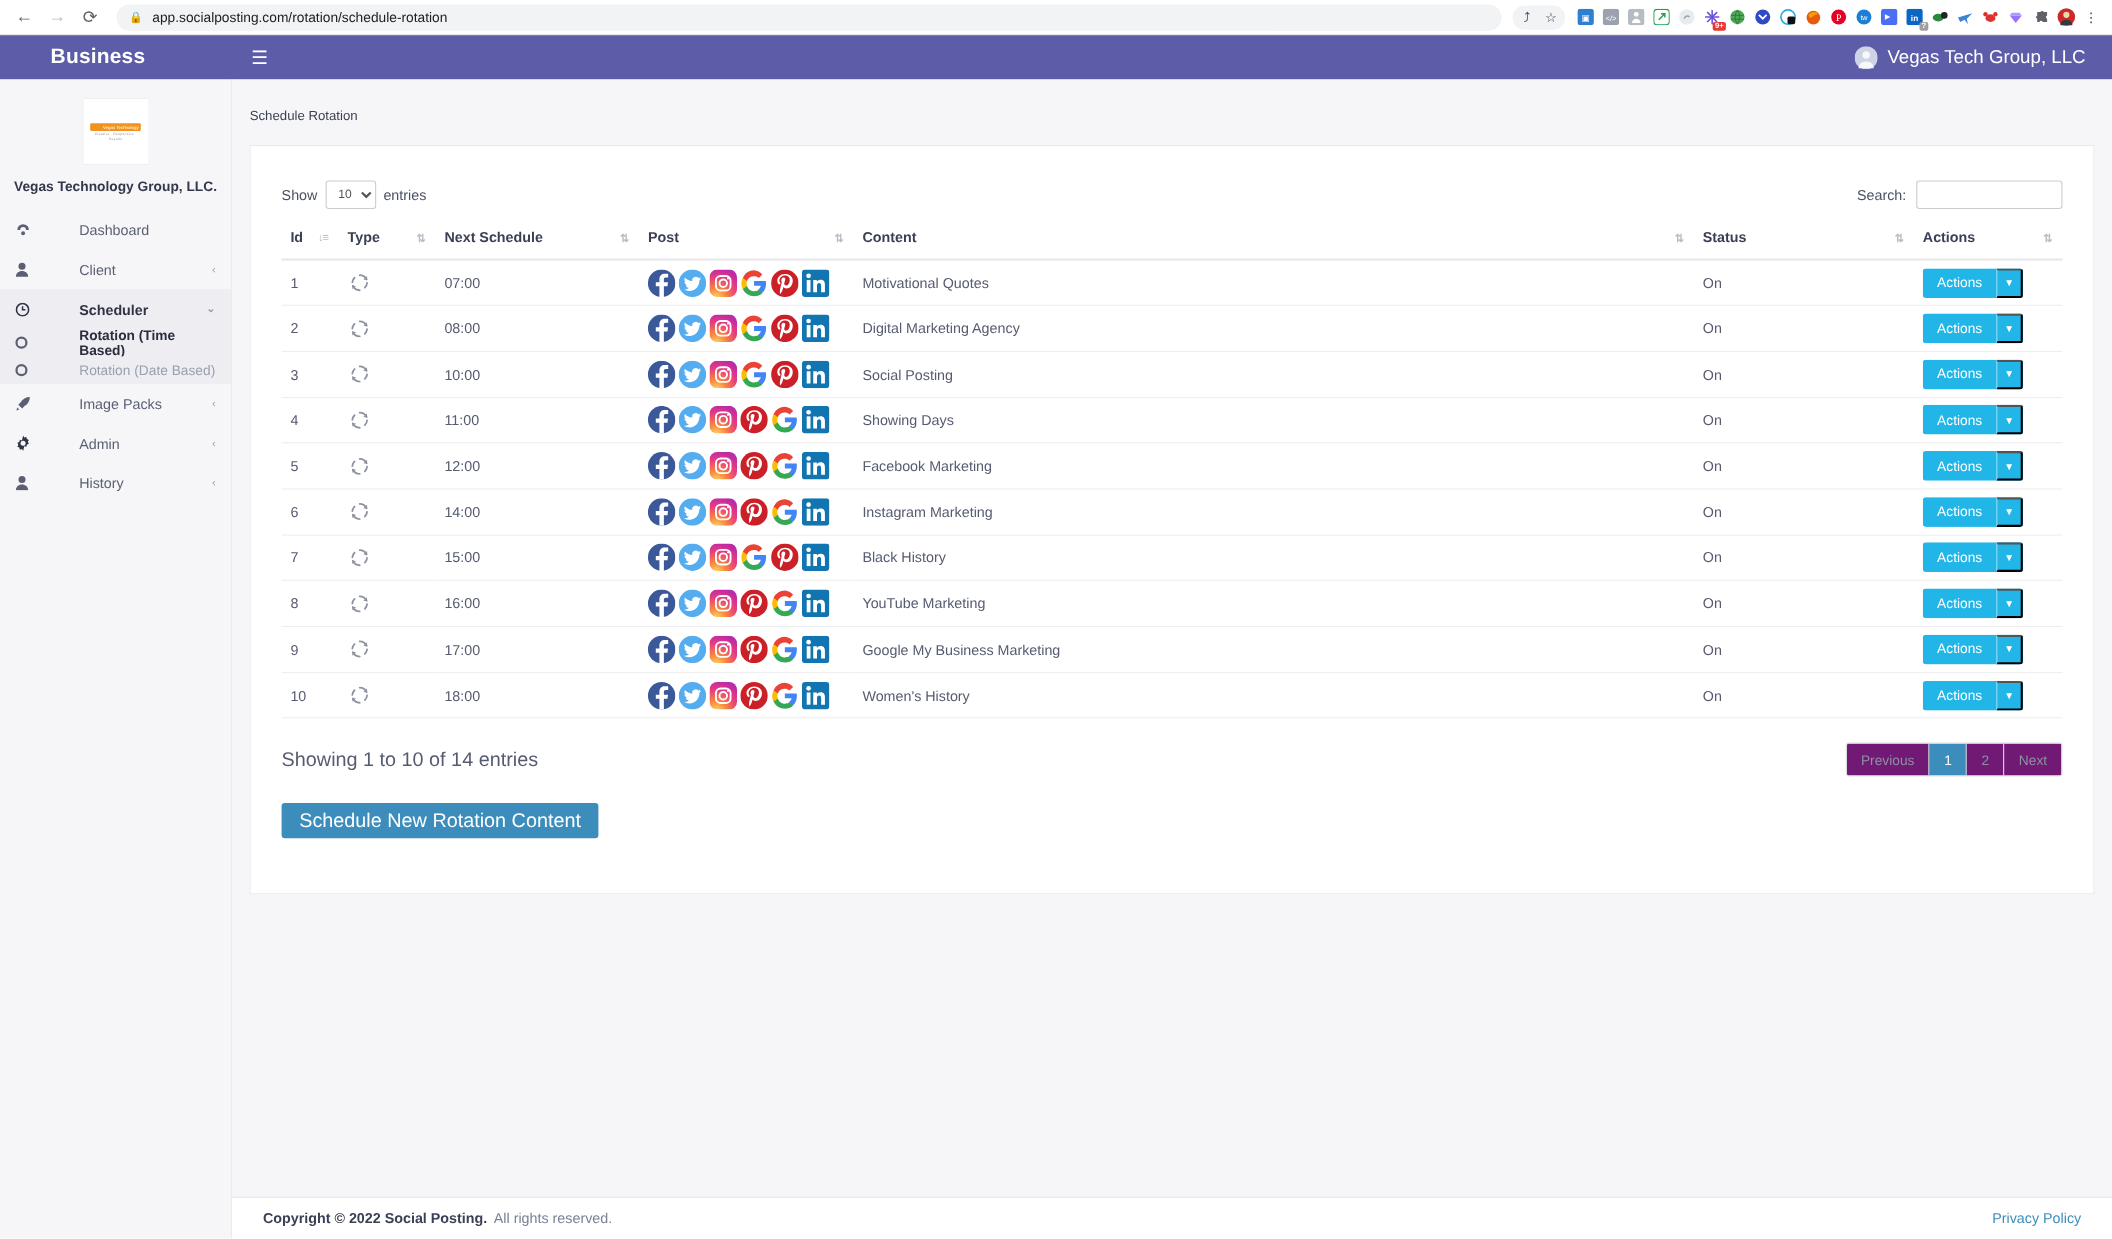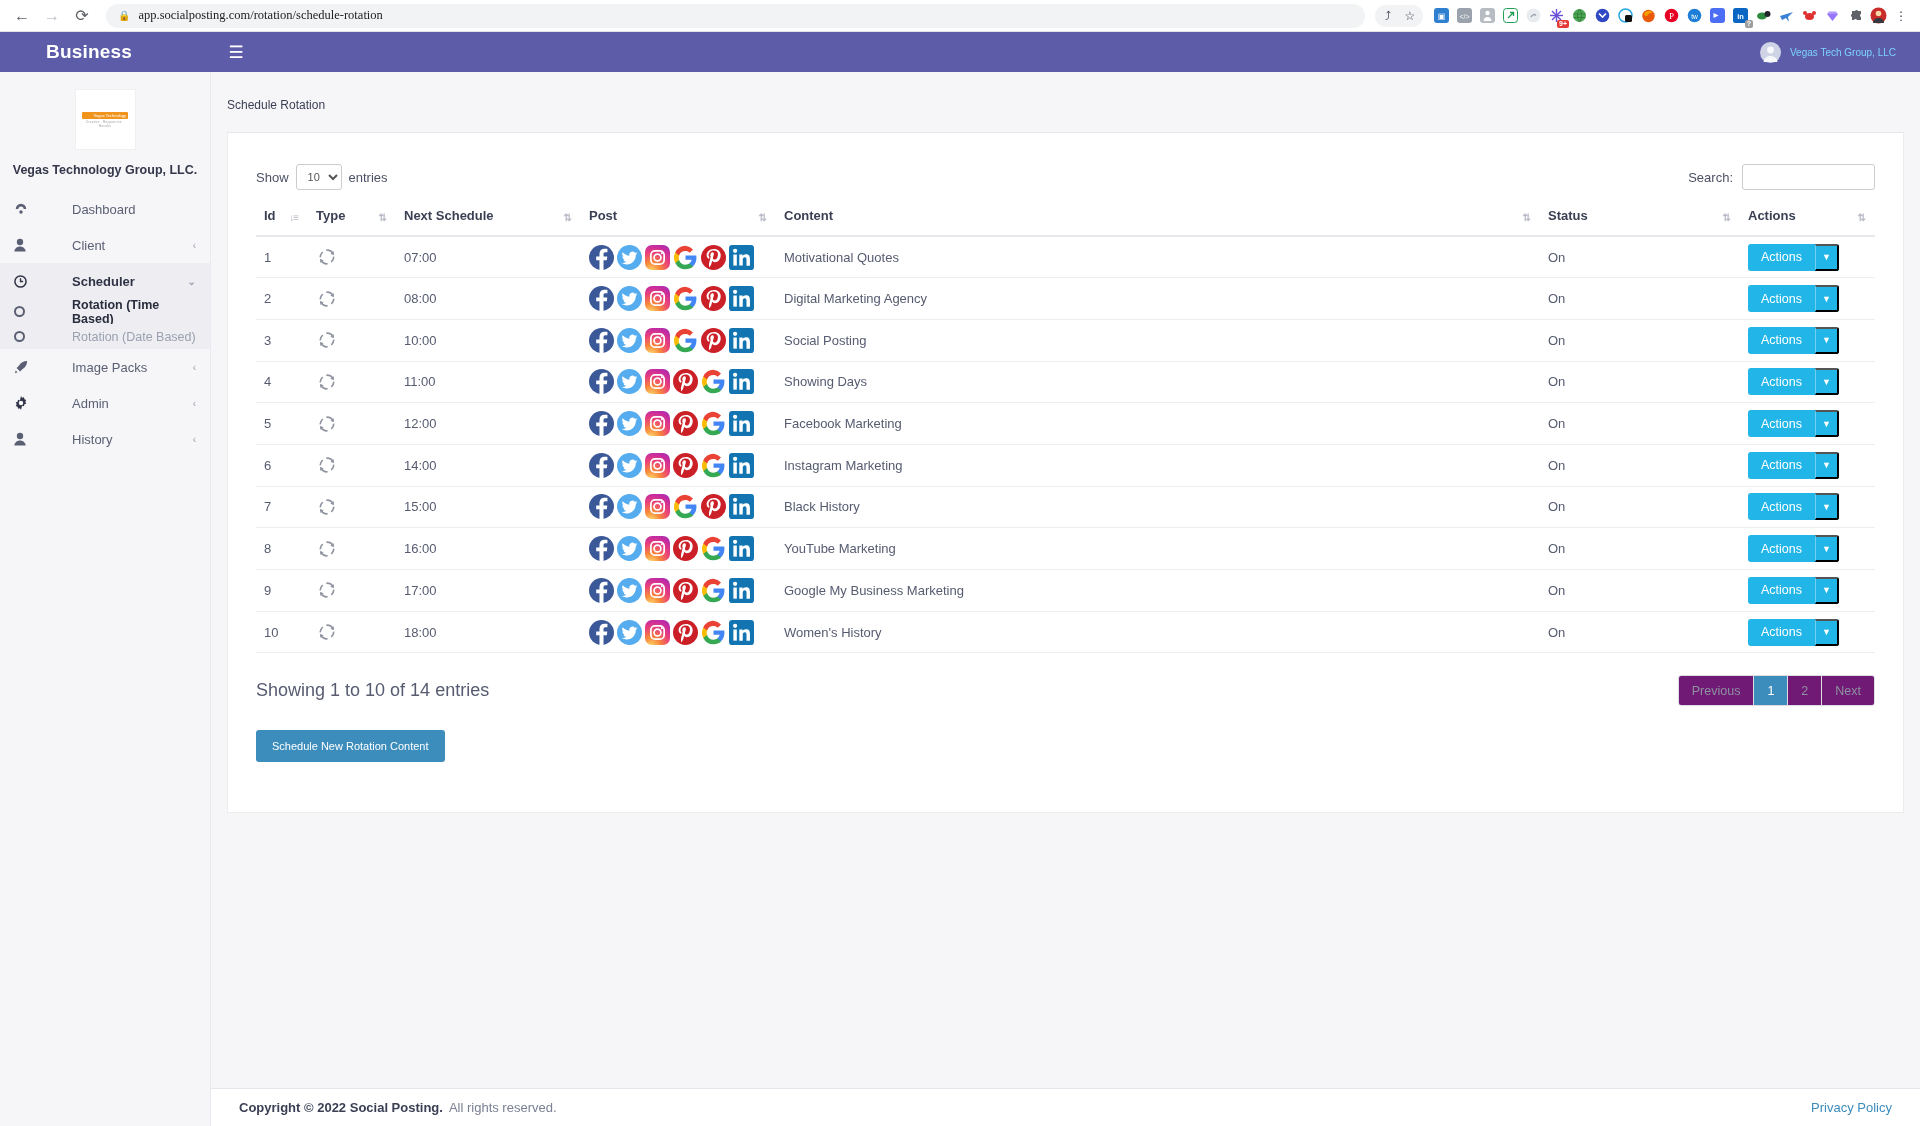--- a/index.html
+++ b/index.html
@@ -21,21 +21,21 @@
   .nav-btn{
     width:28px;height:28px;display:flex;align-items:center;justify-content:center;
     color:#5f6368;font-size:16px;flex:none;border-radius:50%;
   }
   .nav-btn.disabled{color:#bdc1c6;}
   #omnibox{
     flex:1; height:24px; background:#f1f3f4; border-radius:12px;
     display:flex;align-items:center;padding:0 12px;margin:0 8px;min-width:0;
   }
   #omnibox .lock{font-size:10px;color:#5f6368;margin-right:8px;}
-  #url-text{font-size:12.5px;color:#202124;white-space:nowrap;overflow:hidden;font-family:Liberation Serif, serif;}
+  #url-text{font-size:12.5px;color:#202124;white-space:nowrap;overflow:hidden;}
   #ext-icons{display:flex;align-items:center;gap:1px;flex:none;}
   .ext{
     width:22px;height:22px;display:flex;align-items:center;justify-content:center;
     font-size:12px;border-radius:3px;position:relative;flex:none;
   }
   .ext svg{display:block;}
   .pill{background:#f1f3f4;border-radius:11px;display:flex;padding:0 2px;margin-right:6px;}
   .badge9{
     position:absolute;bottom:-1px;right:-2px;background:#e53935;color:#fff;
     font-size:7px;line-height:8px;padding:0 2px;border-radius:2px;font-weight:bold;
@@ -55,21 +55,21 @@
   }
   #brand{
     width:211px;flex:none;color:#fff;font-size:19px;font-weight:bold;
     padding-left:46px;letter-spacing:.2px;
   }
   #hamburger{
     color:#fff;font-size:17px;margin-left:14px;width:22px;text-align:center;cursor:pointer;
   }
   #topnav-right{margin-left:auto;display:flex;align-items:center;gap:9px;padding-right:24px;}
   #avatar-wrap{position:relative;width:21px;height:21px;}
-  #user-name{color:#7dd3fc;font-size:10px;}
+  #user-name{color:#ffffff;font-size:17px;}
 
   
   #sidebar{
     position:absolute;top:40px;left:0;width:211px;bottom:0;background:#f6f6f8;
     border-right:1px solid #e9e9ef;
   }
   #logo-box{
     width:61px;height:61px;margin:17px auto 0;background:#fff;border:1px solid #f0f0f0;
     display:flex;align-items:center;justify-content:center;
   }
@@ -172,21 +172,21 @@
   #info-text{font-size:18px;color:#565b70;}
   #pager{margin-left:auto;display:flex;border:1px solid #dddde2;border-radius:3px;overflow:hidden;}
   #pager .pg{
     padding:0 13px;height:29px;display:flex;align-items:center;font-size:12.5px;
     color:#8d91a0;background:#701a75;border-right:1px solid #dddde2;cursor:pointer;
   }
   #pager .pg:last-child{border-right:none;}
   #pager .pg.active{background:#3c8dbc;color:#fff;}
   #new-btn{
     margin-top:24px;background:#3c8dbc;color:#fff;border:none;border-radius:3px;
-    height:32px;padding:0 16px;font-size:11px;font-family:"Liberation Sans",sans-serif;cursor:pointer;
+    height:32px;padding:0 16px;font-size:18px;font-family:"Liberation Sans",sans-serif;cursor:pointer;
   }
 
   
   #footer{
     position:absolute;left:211px;right:0;bottom:0;height:38px;background:#fff;
     border-top:1px solid #e6e6ec;display:flex;align-items:center;padding:12px 28px;font-size:13px;
   }
   #footer .cpy{font-weight:bold;color:#3b3f54;}
   #footer .rights{color:#7b8094;margin-left:6px;}
   #footer .priv{margin-left:auto;color:#3c8dbc;text-decoration:none;}

